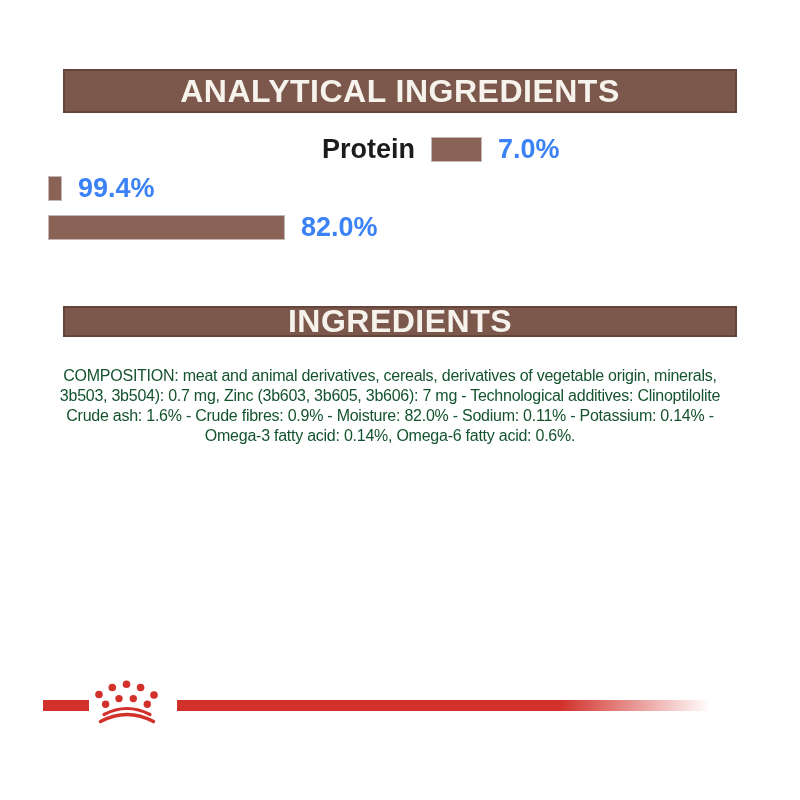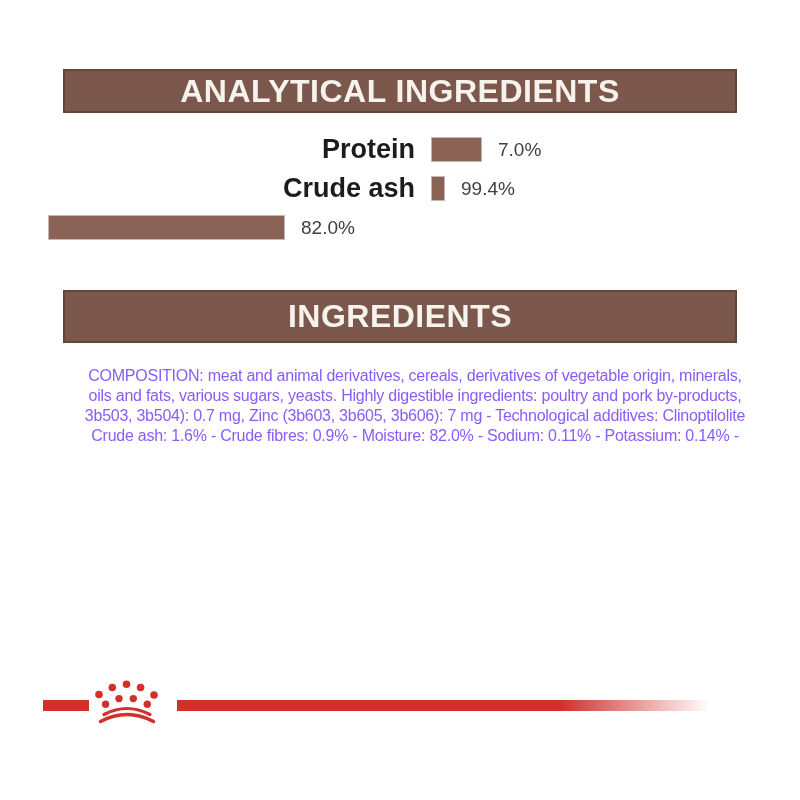--- a/index.html
+++ b/index.html
@@ -19,21 +19,21 @@
     border:2px solid #63453a;
     box-sizing:border-box;
     display:flex;align-items:center;justify-content:center;
     color:#f6f2ec;
     font-weight:bold;
     font-size:32px;
     letter-spacing:.5px;
     transform-origin:center;
   }
   .header-analytical{top:69px;height:44px;}
-  .header-ingredients{top:290px;height:53px;}
+  .header-ingredients{top:306px;height:31px;}
   .chart{
     position:absolute;left:0;top:130px;width:800px;
   }
   .chart-row{
     display:flex;align-items:center;
     height:39px;
     margin-left:32px;
   }
   .chart-label{
     width:383px;
@@ -43,32 +43,32 @@
     white-space:nowrap;
   }
   .chart-bar{
     margin-left:17px;
     height:23px;
     background:#8a6256;
     box-shadow:0 0 0 1px rgba(80,50,40,.35);
   }
   .chart-value{
     margin-left:17px;
-    font-size:19px;font-weight:normal;
-    color:#404040;
+    font-size:27px;font-weight:bold;
+    color:#3b82f6;
     white-space:nowrap;
   }
   .composition{
     position:absolute;
-    left:45px;top:366px;width:740px;
+    left:20px;top:366px;width:740px;
     text-align:center;
     font-size:16px;
     line-height:20px;
     letter-spacing:-0.25px;
-    color:#8b5cf6;
+    color:#14532d;
   }
   .composition .line{white-space:nowrap;}
   .footer{position:absolute;left:0;top:0;width:800px;height:800px;pointer-events:none;}
   .red-seg{
     position:absolute;
     top:700px;height:11px;
     background:#d2312b;
   }
   .red-seg-left{left:43px;width:46px;}
   .red-seg-right{left:177px;width:533px;}
@@ -86,37 +86,36 @@
 
   <div class="header-bar header-analytical">ANALYTICAL INGREDIENTS</div>
 
   <div class="chart">
       <div class="chart-row">
         <div class="chart-label">Protein</div>
         <div class="chart-bar" style="width: 49px; background: rgb(138, 98, 86);"></div>
         <div class="chart-value">7.0%</div>
       </div>
       <div class="chart-row">
-        <div class="chart-label">Crude ash</div>
         <div class="chart-bar" style="width: 12px; background: rgb(138, 98, 86);"></div>
         <div class="chart-value">99.4%</div>
       </div>
       <div class="chart-row">
         <div class="chart-bar" style="width: 235px; background: rgb(138, 98, 86);"></div>
         <div class="chart-value">82.0%</div>
       </div>
     </div>
 
   <div class="header-bar header-ingredients">INGREDIENTS</div>
 
   <div class="composition">
       <div class="line">COMPOSITION: meat and animal derivatives, cereals, derivatives of vegetable origin, minerals,</div>
-      <div class="line">oils and fats, various sugars, yeasts. Highly digestible ingredients: poultry and pork by-products,</div>
       <div class="line">3b503, 3b504): 0.7 mg, Zinc (3b603, 3b605, 3b606): 7 mg - Technological additives: Clinoptilolite</div>
       <div class="line">Crude ash: 1.6% - Crude fibres: 0.9% - Moisture: 82.0% - Sodium: 0.11% - Potassium: 0.14% -</div>
+      <div class="line">Omega-3 fatty acid: 0.14%, Omega-6 fatty acid: 0.6%.</div>
     </div>
 
   <div class="footer">
     <div class="red-seg red-seg-left" style="background: rgb(210, 49, 43);"></div>
     <svg class="crown" viewBox="0 0 78 50" xmlns="http://www.w3.org/2000/svg" aria-hidden="true" style="color: rgb(210, 49, 43);">
       <g fill="currentColor">
         <circle cx="9" cy="14.5" r="3.8"></circle>
         <circle cx="22.3" cy="7.5" r="3.8"></circle>
         <circle cx="36.5" cy="4.2" r="3.8"></circle>
         <circle cx="50.6" cy="7.5" r="3.8"></circle>

